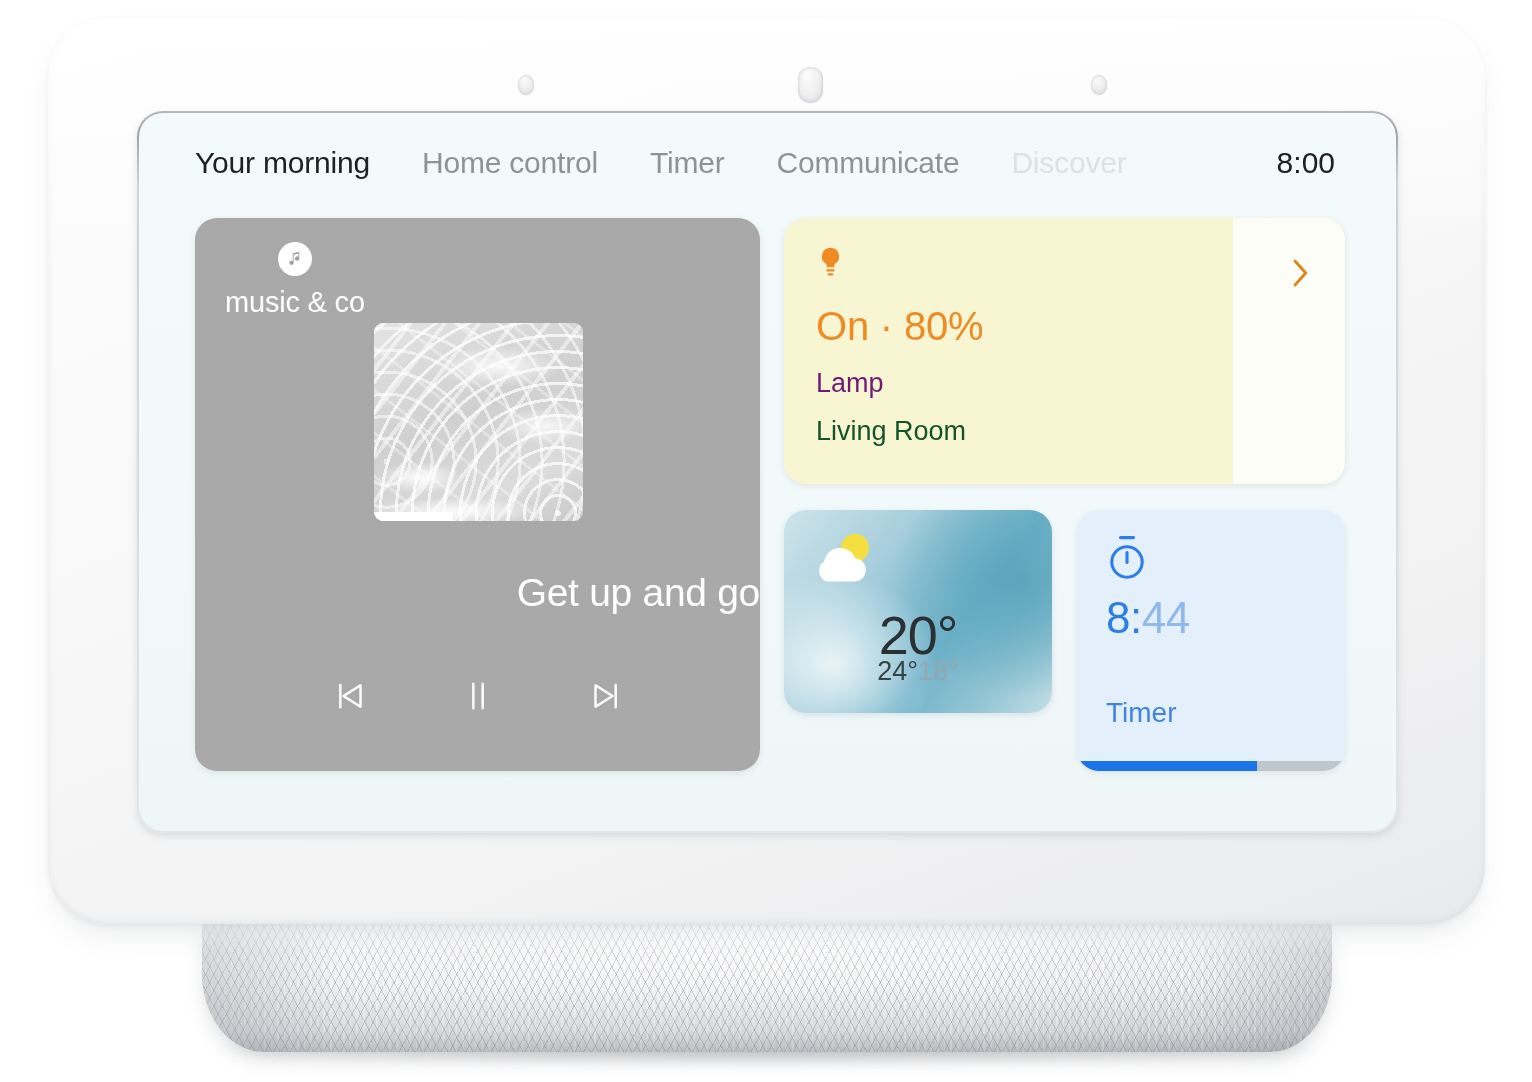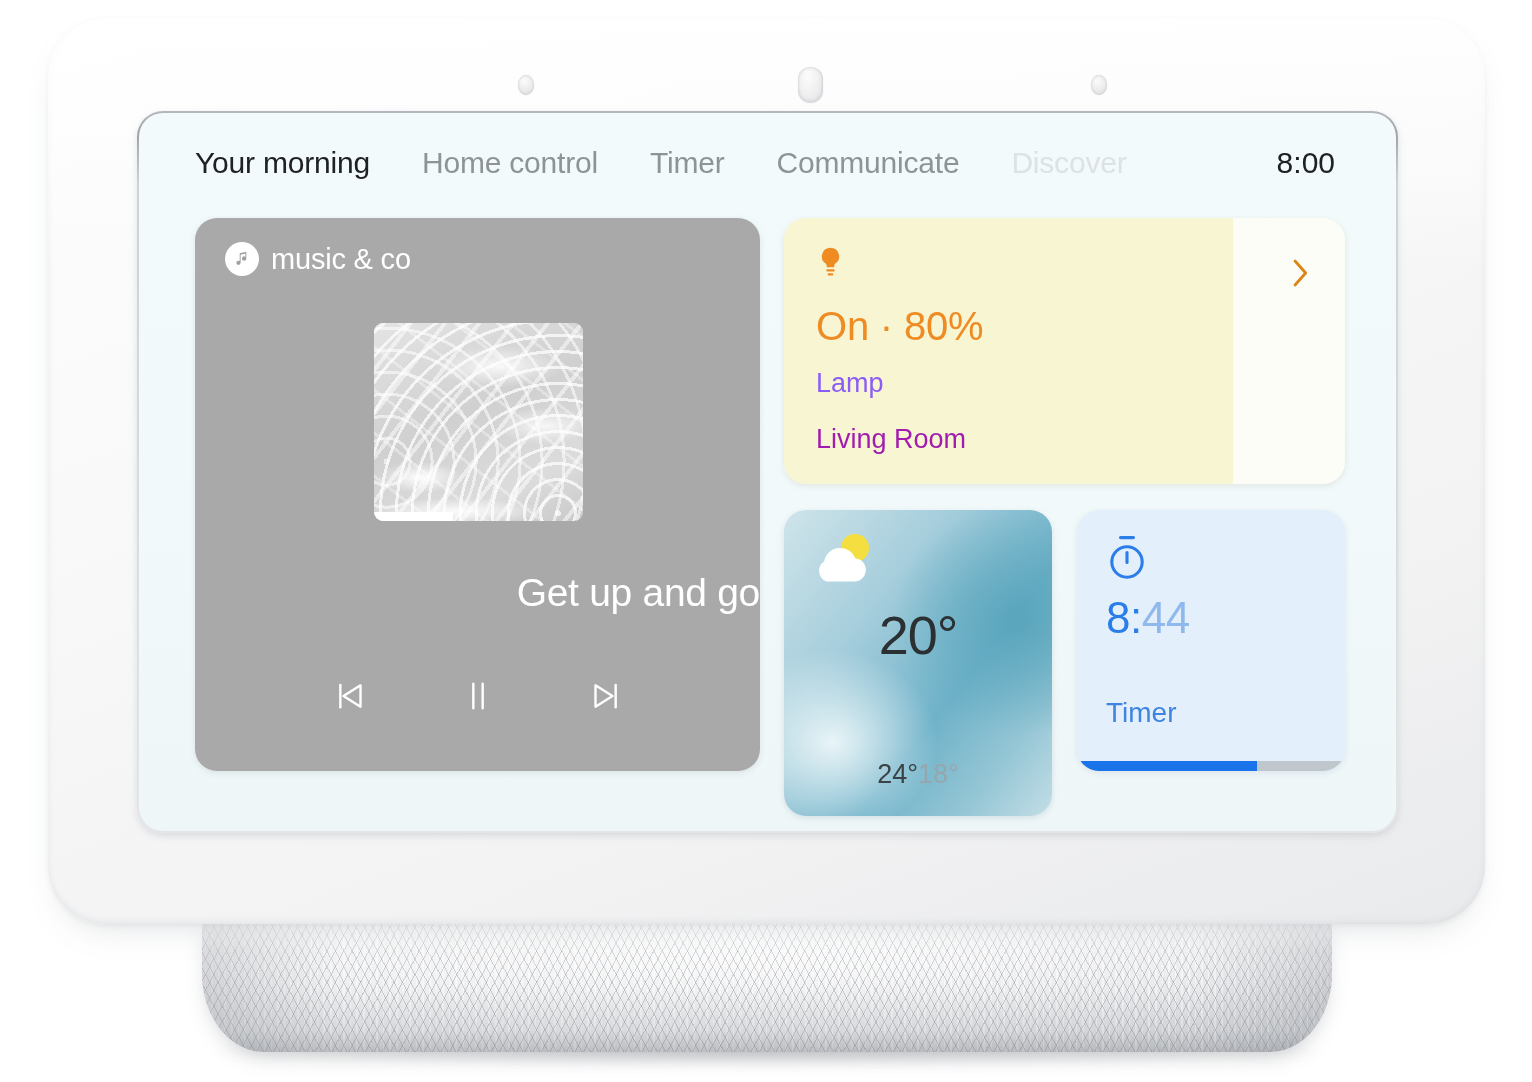--- a/index.html
+++ b/index.html
@@ -181,20 +181,21 @@
     overflow: hidden;
     box-shadow: 0 2px 6px rgba(130,136,144,0.18);
   }
   #media-provider {
     position: absolute;
     left: 30px;
     top: 24px;
     display: flex;
     align-items: center;
     gap: 12px;
+    flex-direction: column;
   }
   #provider-logo {
     width: 34px; height: 34px;
     border-radius: 50%;
     background: #ffffff;
     display: flex;
     align-items: center;
     justify-content: center;
     flex: none;
   }
@@ -296,42 +297,42 @@
   #lamp-status {
     margin-top: 20px;
     font-size: 40px;
     color: #ef8b23;
     letter-spacing: -0.2px;
     line-height: 1;
   }
   #lamp-name {
     margin-top: 24px;
     font-size: 27px;
-    color: #8b5cf6;
+    color: #701a75;
     line-height: 1;
   }
   #lamp-room {
-    margin-top: 29px;
+    margin-top: 21px;
     font-size: 27px;
-    color: #a21caf;
+    color: #14532d;
     line-height: 1;
   }
   #lamp-chevron {
     position: absolute;
     right: 32px;
     top: 38px;
   }
 
   
   #weather-card {
     position: absolute;
     left: 589px;
     top: 292px;
     width: 268px;
-    height: 306px;
+    height: 203px;
     border-radius: 22px;
     overflow: hidden;
     background:
       radial-gradient(ellipse 170px 150px at 18% 76%, rgba(238,247,249,0.95) 0%, rgba(238,247,249,0) 62%),
       radial-gradient(ellipse 200px 180px at 88% 36%, rgba(86,163,186,0.85) 0%, rgba(86,163,186,0) 64%),
       linear-gradient(128deg, #cfe4ea 0%, #a6cedc 32%, #6fb2c9 62%, #95c6d5 82%, #c3dee6 100%);
     box-shadow: 0 2px 6px rgba(120,150,162,0.22);
   }
   #weather-icon { position: absolute; left: 22px; top: 20px; }
   #weather-temp {

